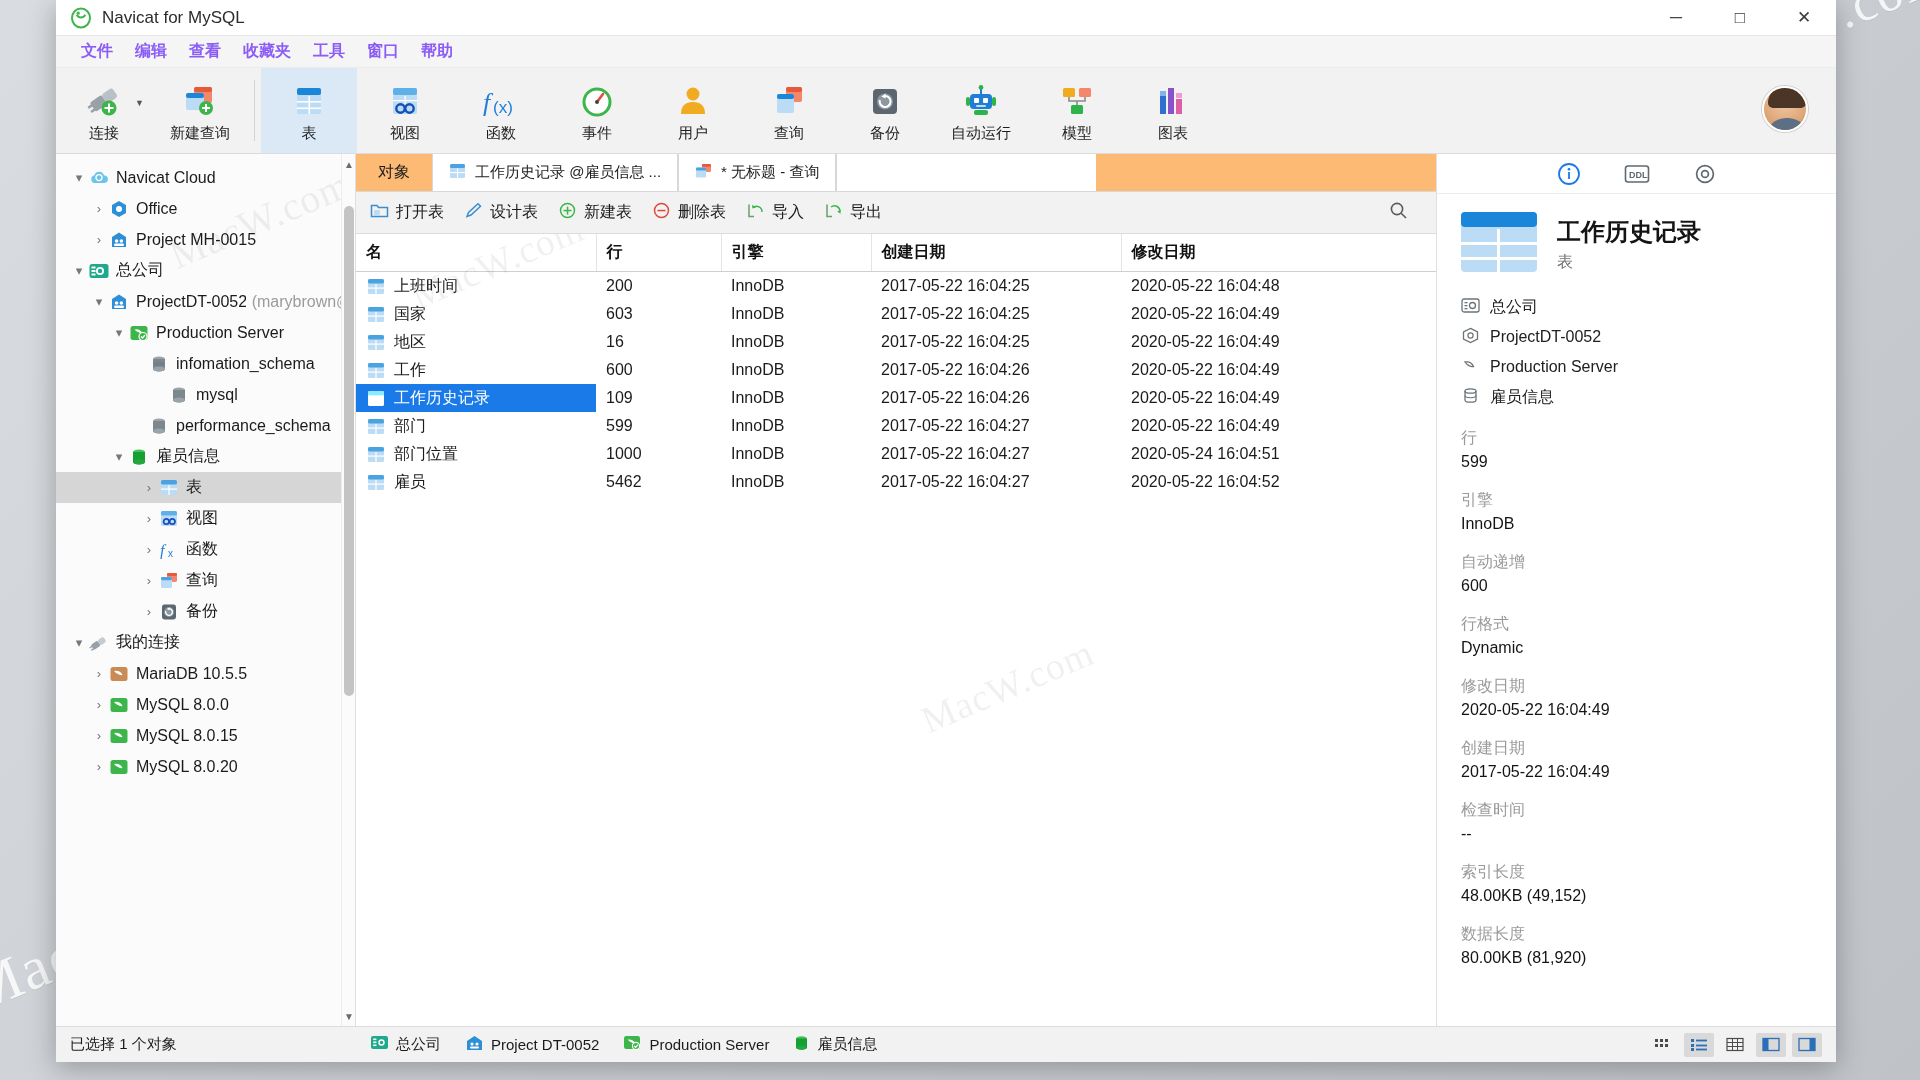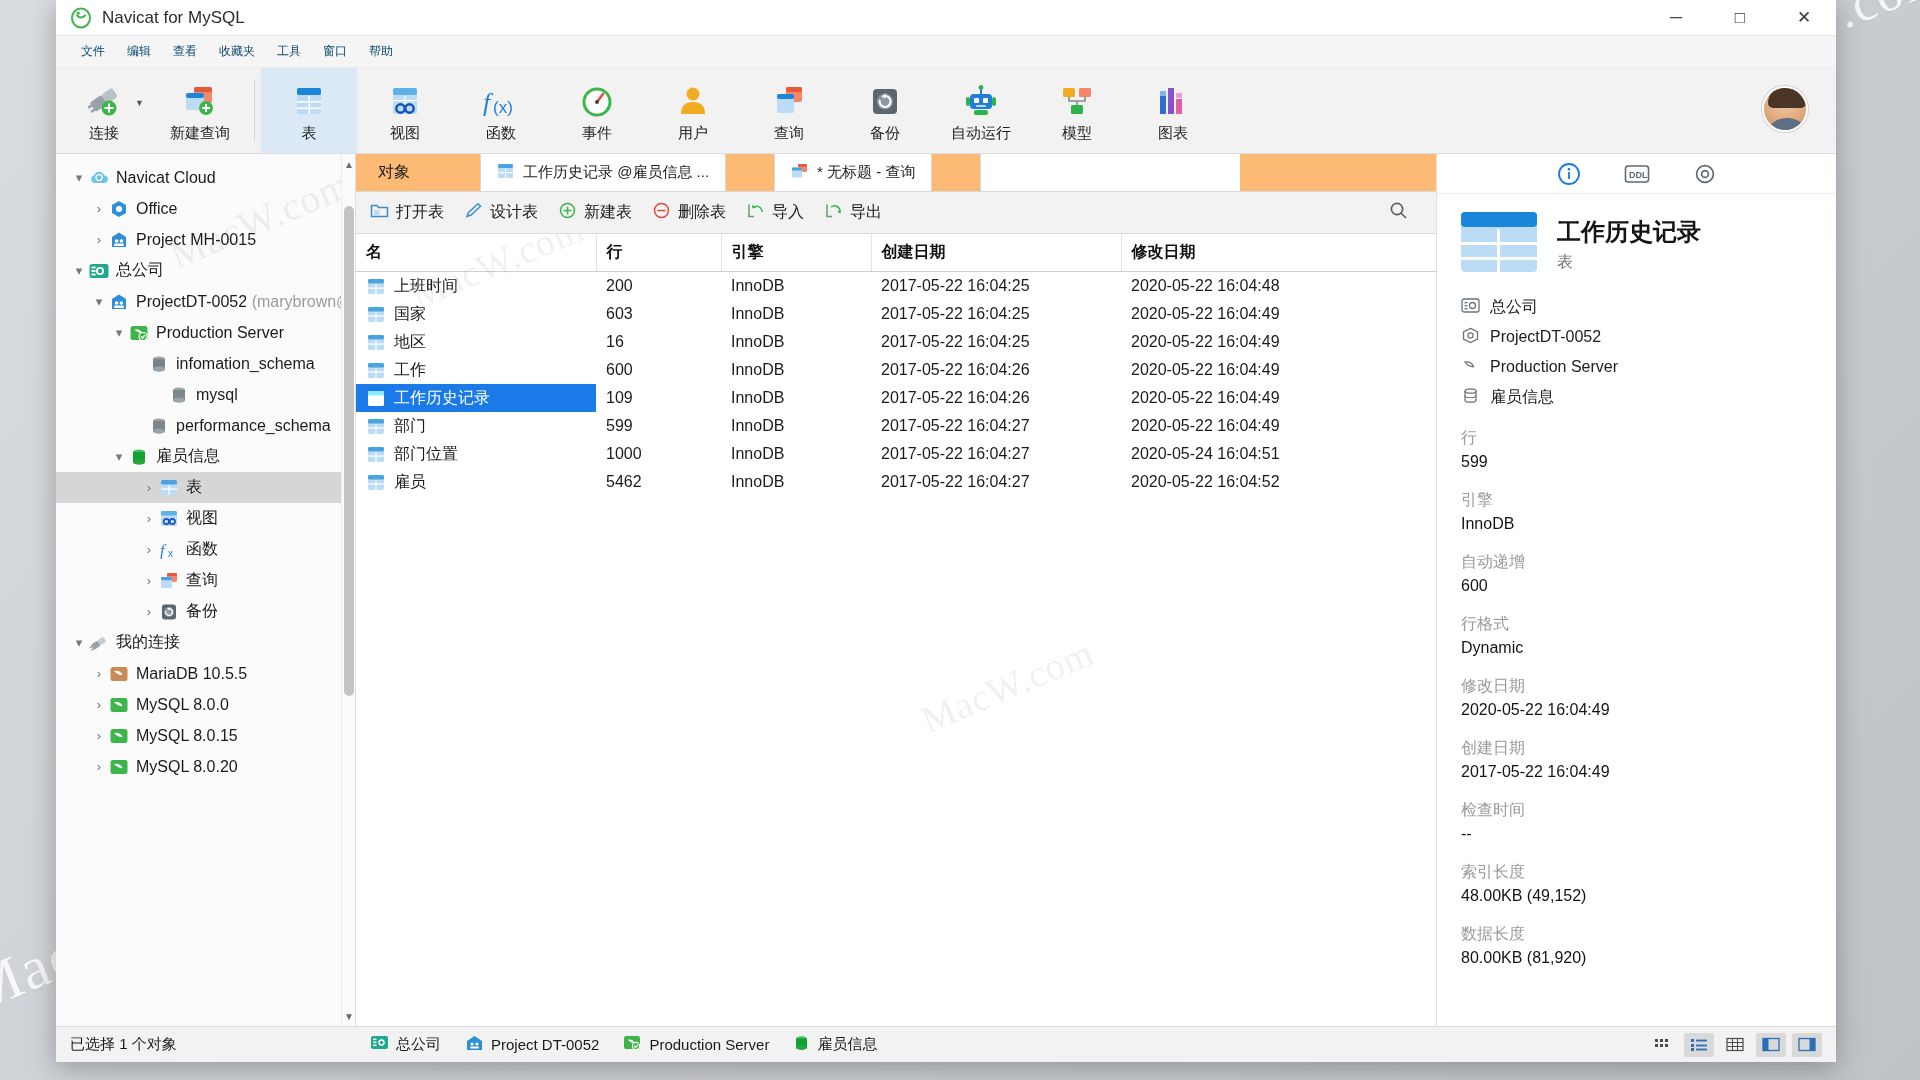--- a/index.html
+++ b/index.html
@@ -51,21 +51,21 @@
     display:flex; align-items:center; justify-content:center;
     font-size: 17px; color: #3c3c3c;
   }
 
   
   #menubar {
     height: 32px; min-height:32px; background:#f5f5f5;
     display: flex; align-items: center; padding-left: 14px;
     border-bottom: 1px solid #ebebeb;
   }
-  .menu-item { font-size: 12px; color:#0c4a6e; padding: 3px 11px; cursor: default; }
+  .menu-item { font-size: 16px; color:#8b5cf6; padding: 3px 11px; cursor: default; font-weight: bold; }
 
   
   #toolbar {
     height: 86px; min-height:86px;
     background:#f2f2f2; display:flex; align-items:stretch;
     border-bottom: 1px solid #dcdcdc; position:relative;
   }
   .tb-item {
     width: 96px; display:flex; flex-direction:column;
     align-items:center; justify-content:center; gap:3px;
@@ -122,21 +122,21 @@
   #center { flex:1; display:flex; flex-direction:column; min-width:0; background:#fff; }
   #tabstrip {
     height:38px; min-height:38px; background:#fdba74;
     display:flex; align-items:stretch; border-bottom:1px solid #d8d8d8;
   }
   #obj-label { display:flex; align-items:center; padding:0 22px; font-size:16px; color:#1d1d1d; }
   .tab {
     display:flex; align-items:center; gap:8px; padding:0 16px;
     font-size:15px; color:#1d1d1d; background:#ffffff;
     border-left:1px solid #d8d8d8; border-right:1px solid #d8d8d8;
-    max-width:260px; white-space:nowrap; overflow:hidden; cursor:default;margin-left:48px;
+    max-width:260px; white-space:nowrap; overflow:hidden; cursor:default;
   }
   .tab.spacer { flex:1; background:#fff; border-right:none; }
   #actionbar {
     height:42px; min-height:42px; background:#f2f2f2;
     display:flex; align-items:center; gap:20px; padding:0 14px;
     border-bottom:1px solid #dcdcdc;
   }
   .act { display:flex; align-items:center; gap:7px; font-size:16px; color:#1b1b1b; cursor:default; }
   #search-btn { margin-left:auto; margin-right:14px; }
 

